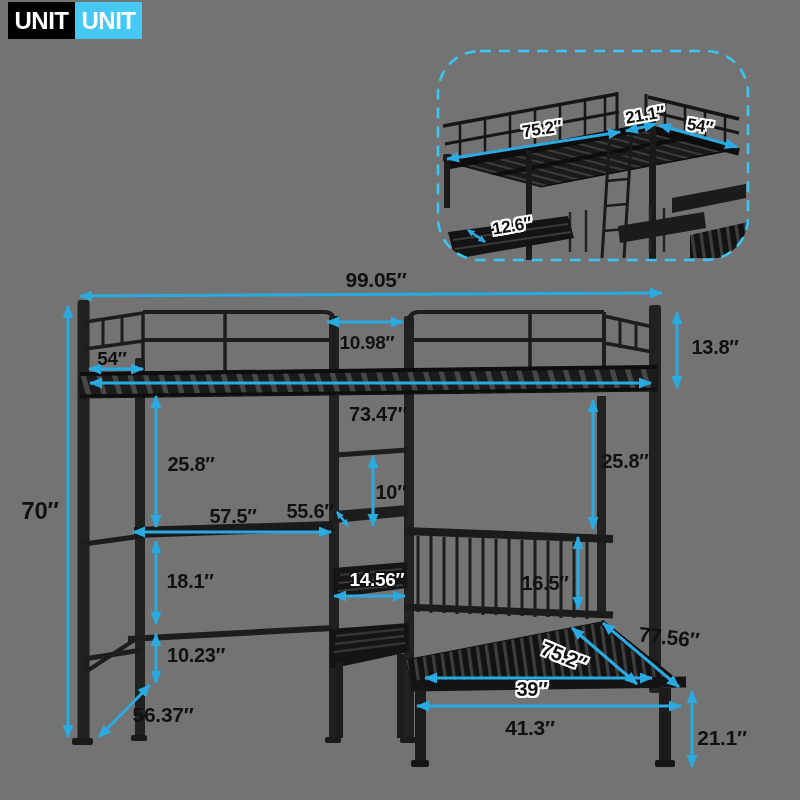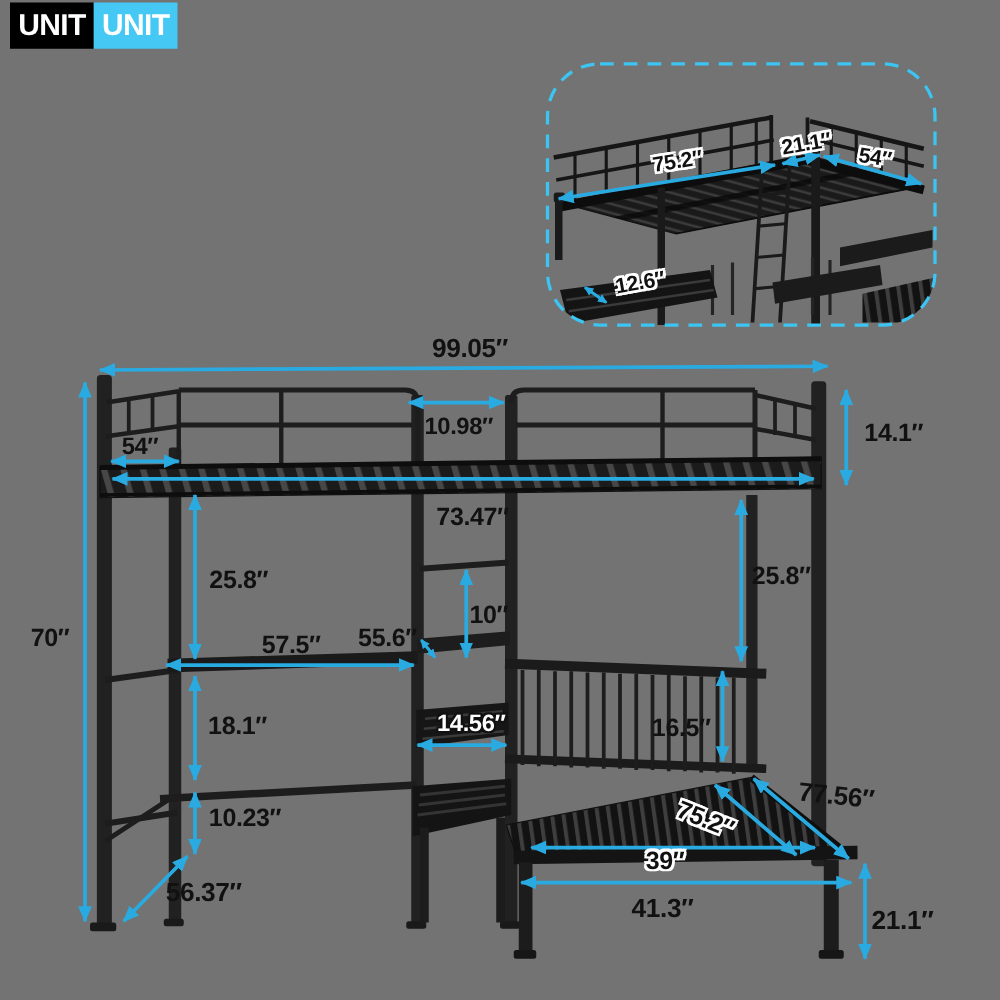--- a/index.html
+++ b/index.html
@@ -1,21 +1,21 @@
 <!DOCTYPE html>
 <html><head>
 <meta charset="utf-8">
 <style>
   html,body{margin:0;padding:0;background:#fff;}
   #stage{position:relative;width:800px;height:800px;background:#737373;overflow:hidden;
          font-family:"Liberation Sans",sans-serif;}
   #drawing{position:absolute;left:0;top:0;}
   .dim{position:absolute;font-weight:bold;font-size:20px;color:#111;white-space:nowrap;
        letter-spacing:-0.3px;transform:translate(-50%,-50%);line-height:1;}
-  .s17{font-size:17px}.s19{font-size:19px}.s21{font-size:21px}.s22{font-size:20px}
+  .s17{font-size:17px}.s19{font-size:19px}.s21{font-size:21px}.s22{font-size:24px}
   .halo{text-shadow:-2px -2px 0 #fff,2px -2px 0 #fff,-2px 2px 0 #fff,2px 2px 0 #fff,
         0 -2px 0 #fff,0 2px 0 #fff,-2px 0 0 #fff,2px 0 0 #fff;}
   .inv{color:#fff;text-shadow:-1.5px -1.5px 0 #111,1.5px -1.5px 0 #111,-1.5px 1.5px 0 #111,
        1.5px 1.5px 0 #111,0 -1.5px 0 #111,0 1.5px 0 #111,-1.5px 0 0 #111,1.5px 0 0 #111;text-align:center;}
   #badge{position:absolute;left:8px;top:2px;display:flex;height:37px;}
   #badge .cell{display:flex;align-items:center;justify-content:center;width:67px;
        color:#fff;font-weight:bold;font-size:24px;letter-spacing:-0.5px;}
   #badge .unit{background:#000;}
   #badge .val{background:#45c8f3;}
 </style>
@@ -233,21 +233,21 @@
 
   <div id="badge">
     <div class="cell unit">UNIT</div>
     <div class="cell val">UNIT</div>
   </div>
 
   <div class="dim s21" style="left:376px;top:279px">99.05″</div>
   <div class="dim s22" style="left:40px;top:511px">70″</div>
   <div class="dim s19" style="left:112px;top:358px">54″</div>
   <div class="dim s19" style="left:367px;top:342px">10.98″</div>
-  <div class="dim" style="left:715px;top:347px">14.1″</div>
+  <div class="dim" style="left:715px;top:347px">13.8″</div>
   <div class="dim" style="left:378px;top:414px">73.47″</div>
   <div class="dim" style="left:191px;top:464px">25.8″</div>
   <div class="dim" style="left:625px;top:461px">25.8″</div>
   <div class="dim" style="left:233px;top:516px">57.5″</div>
   <div class="dim" style="left:310px;top:511px">55.6″</div>
   <div class="dim" style="left:391px;top:492px">10″</div>
   <div class="dim" style="left:190px;top:581px">18.1″</div>
   <div class="dim s19 inv" style="left:377px;top:579px">14.56″</div>
   <div class="dim" style="left:545px;top:583px">16.5″</div>
   <div class="dim" style="left:196px;top:655px">10.23″</div>

